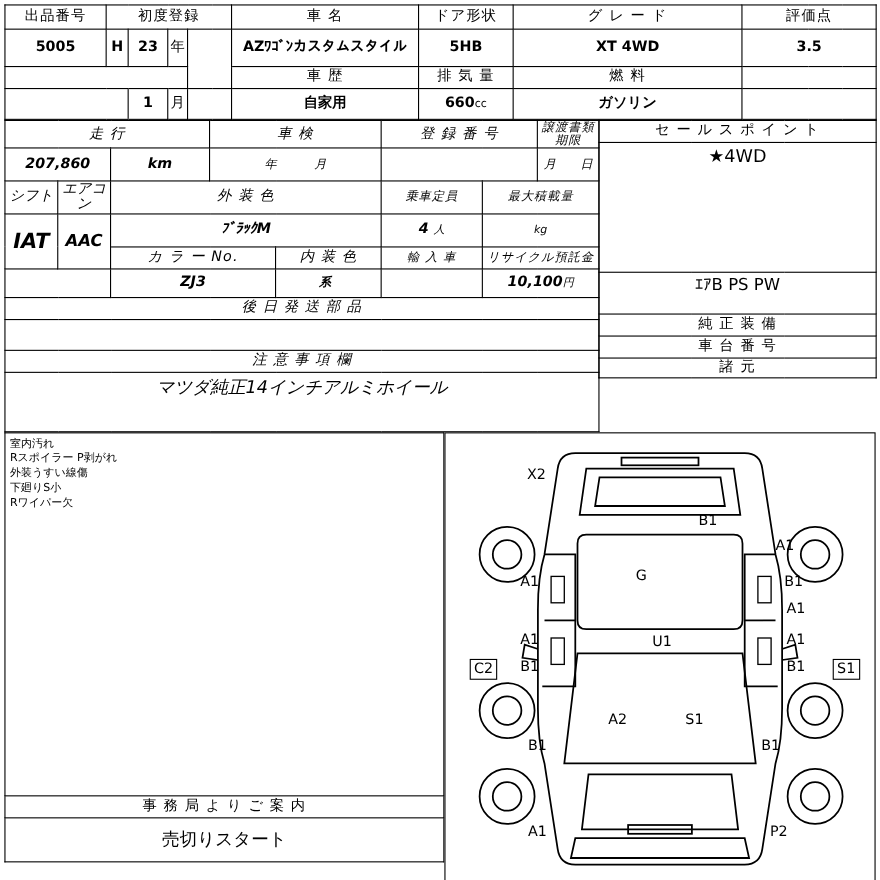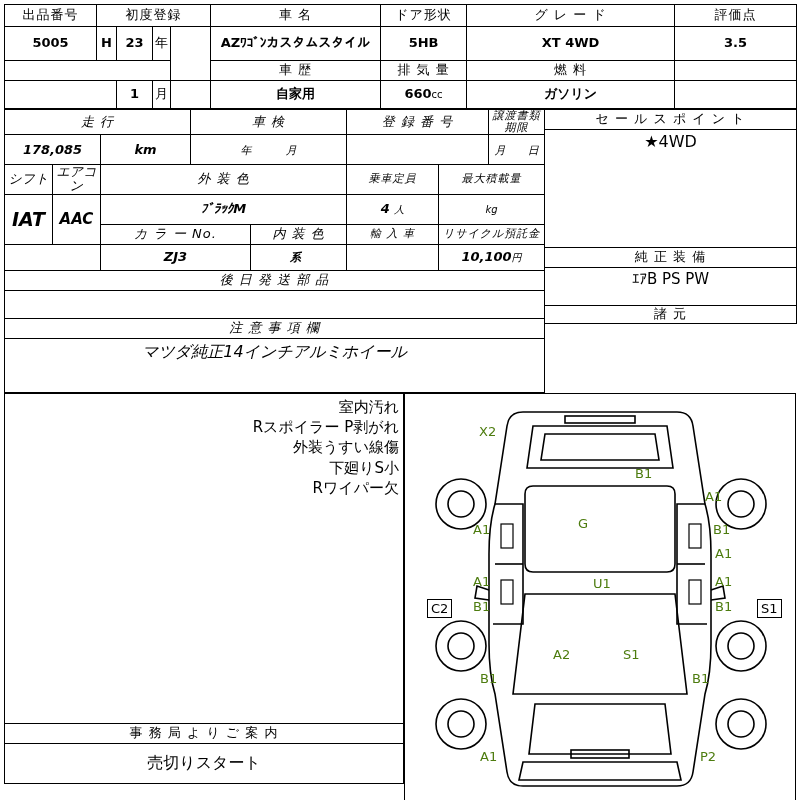--- a/index.html
+++ b/index.html
@@ -46,37 +46,37 @@
   
   .mid-wrap { display: flex; width: 792px; }
   .mid-left { width: 540px; font-style: italic; }
   .mid-right { width: 252px; }
 
   
   .bot-wrap { display: flex; width: 792px; margin-top: 0; }
   .bot-left { width: 400px; }
   .bot-right { width: 392px; }
 
-  .notes { text-align: right; padding: 3px 4px; font-size: 15px; line-height: 1.35; }
+  .notes { text-align: left; padding: 3px 4px; font-size: 10px; line-height: 1.35; }
   .notes div { white-space: nowrap; }
 
   
   .diagram {
     position: relative;
     width: 392px; height: 410px;
     border: 1px solid #000;
     background: #fff;
     overflow: hidden;
   }
   .diagram svg { position: absolute; left: 0; top: 0; }
   .mk {
     position: absolute;
     font-size: 13px;
     font-family: "DejaVu Sans", "Liberation Sans", sans-serif;
-    color: #4d7c0f;
+    color: #000000;
     white-space: nowrap;
   }
   .mkbox {
     position: absolute;
     border: 1px solid #000;
     background: #fff;
     font-size: 13px;
     padding: 1px 3px;
   }
 </style>
@@ -168,21 +168,21 @@
             <col style="width:56px">
         </colgroup>
         <tbody>
             <tr style="height:20px">
           <td class="hdr" colspan="3">走 行</td>
           <td class="hdr" colspan="2">車 検</td>
           <td class="hdr" colspan="2">登 録 番 号</td>
           <td class="hdr" style="font-size:11px">譲渡書類期限</td>
         </tr>
         <tr style="height:30px">
-          <td class="big right" colspan="2">178,085</td>
+          <td class="big right" colspan="2">207,860</td>
           <td class="med left" style="border-left:none">km</td>
           <td class="sm" colspan="2">
             <span style="font-size:11px">年</span>
             <span style="display:inline-block;width:26px"></span>
             <span style="font-size:11px">月</span>
           </td>
           <td class="med" colspan="2"></td>
           <td class="sm">
             <span style="font-size:11px">月</span>
             <span style="display:inline-block;width:14px"></span>
@@ -250,25 +250,28 @@
             <col style="width:84px">
             <col style="width:84px">
         </colgroup>
         <tbody>
             <tr style="height:20px">
           <td class="hdr" colspan="3">セ ー ル ス ポ イ ン ト</td>
         </tr>
         <tr style="height:118px">
           <td class="left" colspan="3" style="font-size:16px;vertical-align:top;padding-top:3px">★4WD</td>
         </tr>
-        <tr style="height:20px">
-          <td class="hdr" colspan="3">純 正 装 備</td>
-        </tr>
         <tr style="height:38px">
           <td class="left" colspan="3" style="font-size:15px;vertical-align:top;padding-top:3px">ｴｱB PS PW</td>
+        </tr>
+        <tr style="height:20px">
+          <td class="hdr" colspan="3">純 正 装 備</td>
+        </tr>
+        <tr style="height:20px">
+          <td class="hdr" colspan="3">車 台 番 号</td>
         </tr>
         <tr style="height:18px">
           <td class="hdr" colspan="3">諸 元</td>
         </tr>
       </tbody>
         </table>
     </div>
   </div>
 
   <div class="bot-wrap">

